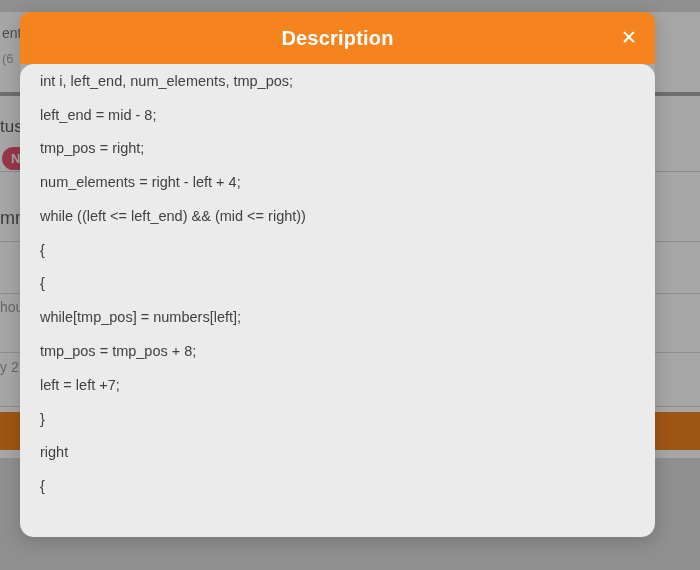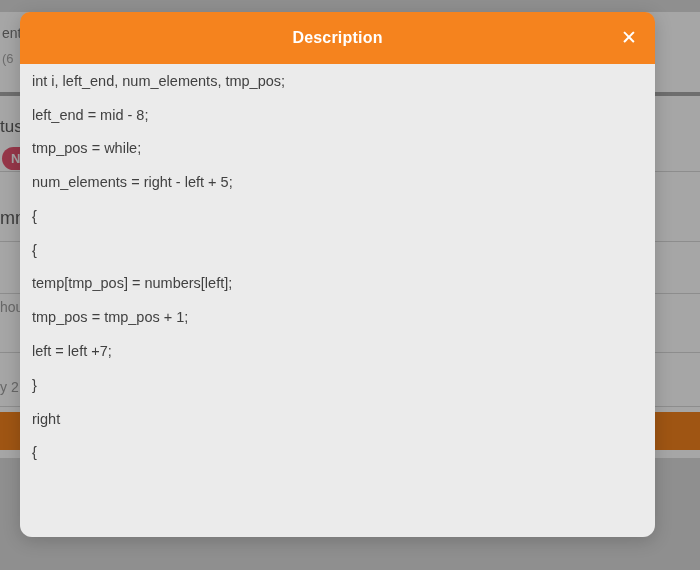--- a/index.html
+++ b/index.html
@@ -34,21 +34,21 @@
   }
   .frag {
     position: absolute;
     white-space: nowrap;
   }
   .frag-title    { left: 2px; top: 13px;  font-size: 14px; color: #787878; }
   .frag-count    { left: 2px; top: 39px;  font-size: 13px; color: #a8a8a8; }
   .frag-status   { left: 0;   top: 105px; font-size: 17px; color: #5c5c5c; }
   .frag-heading  { left: 0;   top: 196px; font-size: 18px; color: #5c5c5c; }
   .frag-meta1    { left: 0;   top: 287px; font-size: 14px; color: #9e9e9e; }
-  .frag-meta2    { left: 0;   top: 347px; font-size: 14px; color: #9e9e9e; margin-top: 20px; }
+  .frag-meta2    { left: 0;   top: 347px; font-size: 14px; color: #9e9e9e; }
 
   .section-divider {
     position: absolute;
     left: 0;
     top: 80px;
     width: 700px;
     height: 4px;
     background: #a9a9a9;
   }
   .row-line {
@@ -113,21 +113,21 @@
     position: relative;
     height: 52px;
     flex: 0 0 52px;
     background: var(--header-orange, #F5831E);
     display: flex;
     align-items: center;
     justify-content: center;
   }
   .modal-title {
     color: #ffffff;
-    font-size: 16px;
+    font-size: 20px;
     font-weight: bold;
     letter-spacing: 0.2px;
   }
   .modal-close {
     position: absolute;
     right: 6px;
     top: 0;
     height: 52px;
     width: 40px;
     background: none;
@@ -136,22 +136,23 @@
     font-size: 19px;
     font-weight: 300;
     line-height: 52px;
     cursor: pointer;
     padding: 0;
     font-family: "Liberation Sans", sans-serif;
   }
   .modal-body {
     flex: 1 1 auto;
     background: var(--modal-body-gray, #EBEBEB);
-    padding: 0 12px;
-    overflow: hidden;
+    padding: 0 20px;
+    overflow: hidden;
+    border-radius: 14px;
   }
   .code-line {
     height: 33.78px;
     display: flex;
     align-items: center;
     font-size: 14.5px;
     color: var(--code-text, #414141);
     white-space: pre;
   }
 </style>
@@ -185,33 +186,34 @@
     <div class="modal-header">
       <div class="modal-title">Description</div>
       <button class="modal-close">✕</button>
     </div>
     <div class="modal-body">
 
         <div class="code-line">int i, left_end, num_elements, tmp_pos;</div>
 
         <div class="code-line">left_end = mid - 8;</div>
 
-        <div class="code-line">tmp_pos = while;</div>
-
-        <div class="code-line">num_elements = right - left + 5;</div>
-
+        <div class="code-line">tmp_pos = right;</div>
+
+        <div class="code-line">num_elements = right - left + 4;</div>
+
+        <div class="code-line">while ((left &lt;= left_end) &amp;&amp; (mid &lt;= right))</div>
 
         <div class="code-line">{</div>
 
 
         <div class="code-line">{</div>
 
-        <div class="code-line">temp[tmp_pos] = numbers[left];</div>
-
-        <div class="code-line">tmp_pos = tmp_pos + 1;</div>
+        <div class="code-line">while[tmp_pos] = numbers[left];</div>
+
+        <div class="code-line">tmp_pos = tmp_pos + 8;</div>
 
         <div class="code-line">left = left +7;</div>
 
         <div class="code-line">}</div>
 
         <div class="code-line">right</div>
 
         <div class="code-line">{</div>
       </div>
   </div>

